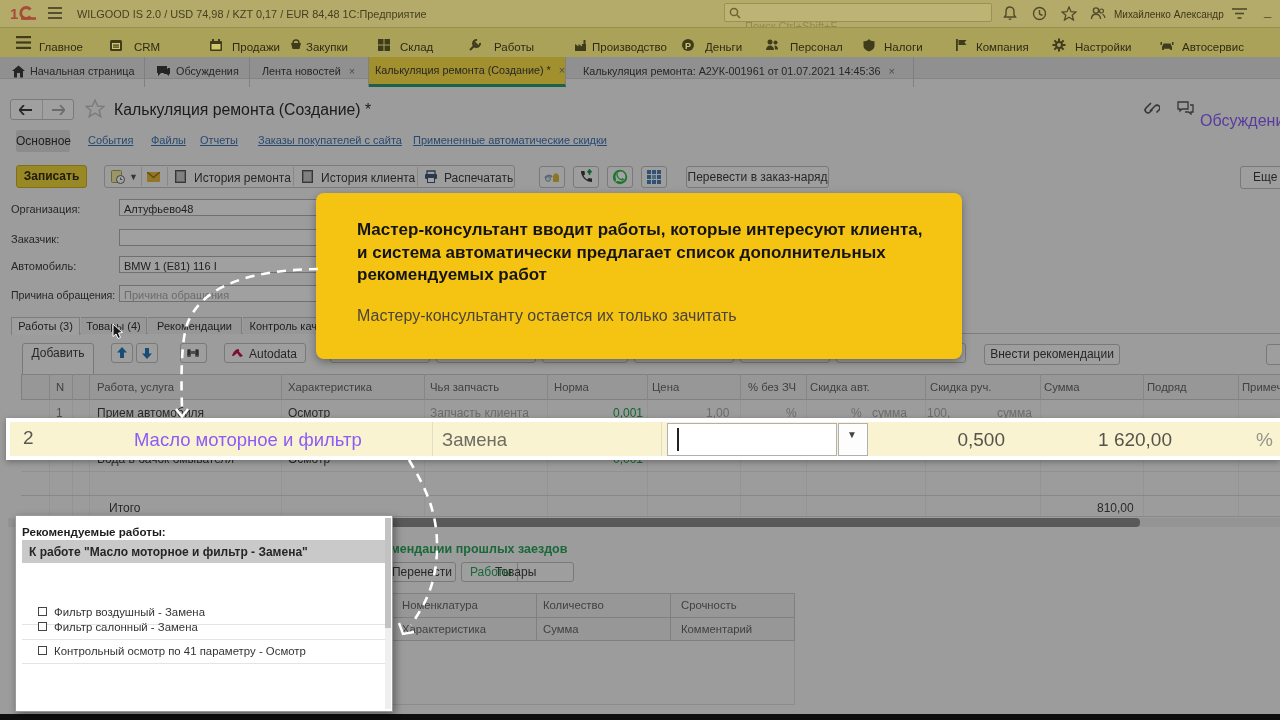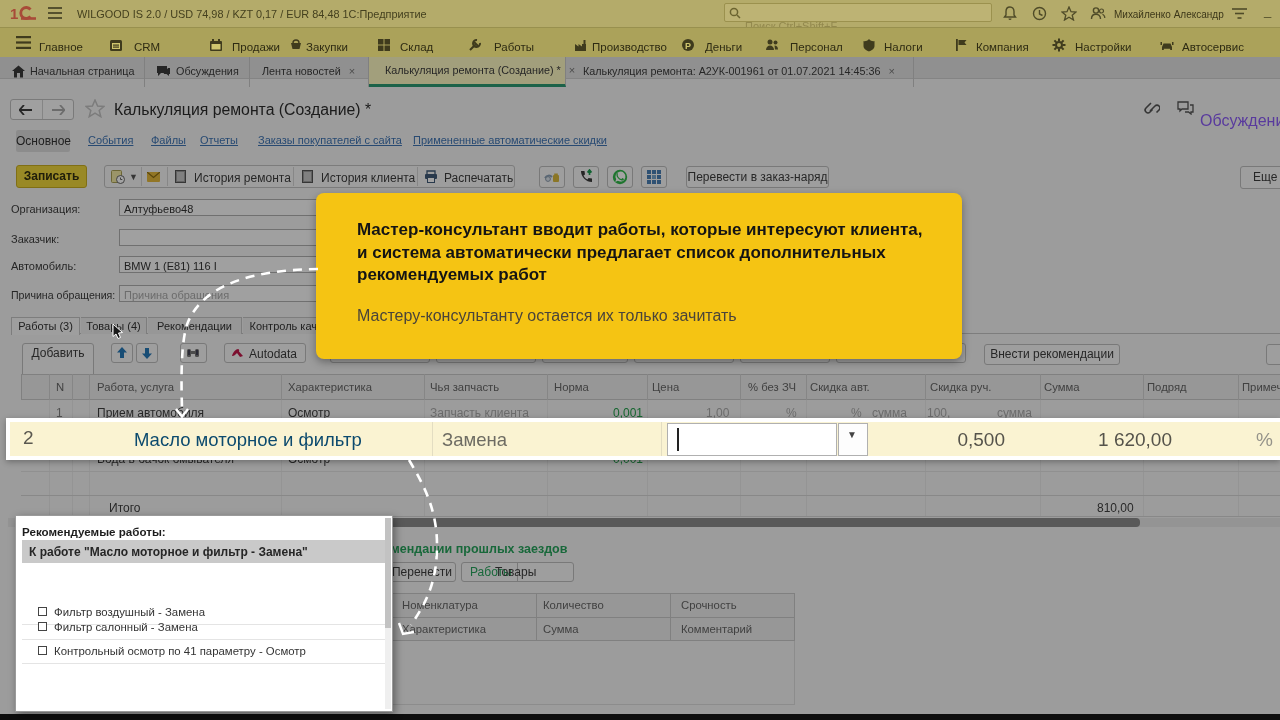--- a/index.html
+++ b/index.html
@@ -180,21 +180,21 @@
     <svg class="abs" style="left:12px;top:8px" width="13" height="13" viewBox="0 0 13 13">
         <path d="M6.5 0.5 L13 6 h-2 v6.5 H8 V8 H5 v4.5 H2 V6 H0Z" fill="#3a3a3a"></path>
       </svg>
     <div class="tab" style="left:0;width:145px;padding-left:30px">Начальная страница</div>
     <svg class="abs" style="left:156px;top:8px" width="15" height="13" viewBox="0 0 15 13">
         <path d="M1 1 h10 v7 H5 L2 11 V8 H1Z" fill="#3a3a3a"></path>
         <path d="M12 3 h2 v6 h-1 v2 l-2.5-2 H7.5" fill="#3a3a3a"></path>
       </svg>
     <div class="tab" style="left:145px;width:105px;padding-left:31px">Обсуждения</div>
     <div class="tab" style="left:250px;width:119px;padding-left:12px">Лента новостей<span class="tabx">×</span></div>
-    <div class="tab" style="left:369px;width:197px;background:#fef9c3;border-bottom:3px solid #2c9a72;padding-left:16px;line-height:26px">Калькуляция ремонта (Создание) *<span class="tabx">×</span></div>
+    <div class="tab" style="left:369px;width:197px;background:#fde047;border-bottom:3px solid #2c9a72;padding-left:6px;line-height:26px">Калькуляция ремонта (Создание) *<span class="tabx">×</span></div>
     <div class="tab" style="left:566px;width:348px;padding-left:17px">Калькуляция ремонта: А2УК-001961 от 01.07.2021 14:45:36<span class="tabx">×</span></div>
   </div>
 
   <div class="abs" style="left:10px;top:99px;width:64px;height:21px;background:#fafafa;border:1px solid #bfbfbf;border-radius:3px">
     <svg class="abs" style="left:8px;top:5px" width="14" height="10" viewBox="0 0 14 10">
         <path d="M5 0 L0.5 5 L5 10 M0.5 5 H13" fill="none" stroke="#3c3c3c" stroke-width="1.8"></path>
       </svg>
     <div class="abs" style="left:31px;top:0;width:1px;height:19px;background:#d0d0d0"></div>
     <svg class="abs" style="left:40px;top:5px" width="14" height="10" viewBox="0 0 14 10">
         <path d="M9 0 L13.5 5 L9 10 M13.5 5 H1" fill="none" stroke="#a9a9a9" stroke-width="1.8"></path>
@@ -430,21 +430,21 @@
 <div class="abs" id="dim"></div>
 
 <div class="abs spot" id="callout" style="left:316px;top:193px;width:646px;height:166px;background:#f5c413;border-radius:8px;box-shadow:0 3px 8px rgba(0,0,0,.35)">
   <div style="position:absolute;left:41px;top:26px;font-size:17px;font-weight:bold;color:#141414;line-height:22.5px">Мастер-консультант вводит работы, которые интересуют клиента,<br>и система автоматически предлагает список дополнительных<br>рекомендуемых работ</div>
   <div style="position:absolute;left:41px;top:114px;font-size:16px;color:#4a443a">Мастеру-консультанту остается их только зачитать</div>
 </div>
 
 <div class="abs spot" id="rowspot" style="left:6px;top:418px;width:1274px;height:42px;background:#fff;box-shadow:0 2px 6px rgba(0,0,0,.3)">
   <div class="abs" style="left:4px;top:4px;width:1270px;height:34px;background:#faf3d2"></div>
   <div class="t" style="left:17px;top:9px;font-size:19px;color:#5a5850">2</div>
-  <div class="t" style="left:128px;top:11px;font-size:18.5px;color:#0c4a6e">Масло моторное и фильтр</div>
+  <div class="t" style="left:128px;top:11px;font-size:18.5px;color:#8b5cf6">Масло моторное и фильтр</div>
   <div class="abs" style="left:426px;top:4px;width:1px;height:34px;background:#e3ddc2"></div>
   <div class="t" style="left:436px;top:11px;font-size:18.5px;color:#6e6c63">Замена</div>
   <div class="abs" style="left:655px;top:4px;width:1px;height:34px;background:#e3ddc2"></div>
   <div class="abs" style="left:661px;top:5px;width:170px;height:33px;background:#fff;border:1px solid #b0b0b0"></div>
   <div class="abs" style="left:671px;top:10px;width:1.6px;height:23px;background:#222"></div>
   <div class="abs" style="left:832px;top:5px;width:30px;height:33px;background:#fdfdfd;border:1px solid #b0b0b0"></div>
   <div class="t" style="left:841px;top:11px;font-size:10px;color:#444">▼</div>
   <div class="t" style="left:899px;top:11px;width:100px;text-align:right;font-size:19px;color:#55534b">0,500</div>
   <div class="t" style="left:1046px;top:11px;width:120px;text-align:right;font-size:19px;color:#55534b">1 620,00</div>
   <div class="t" style="left:1250px;top:11px;font-size:19px;color:#95938a">%</div>

